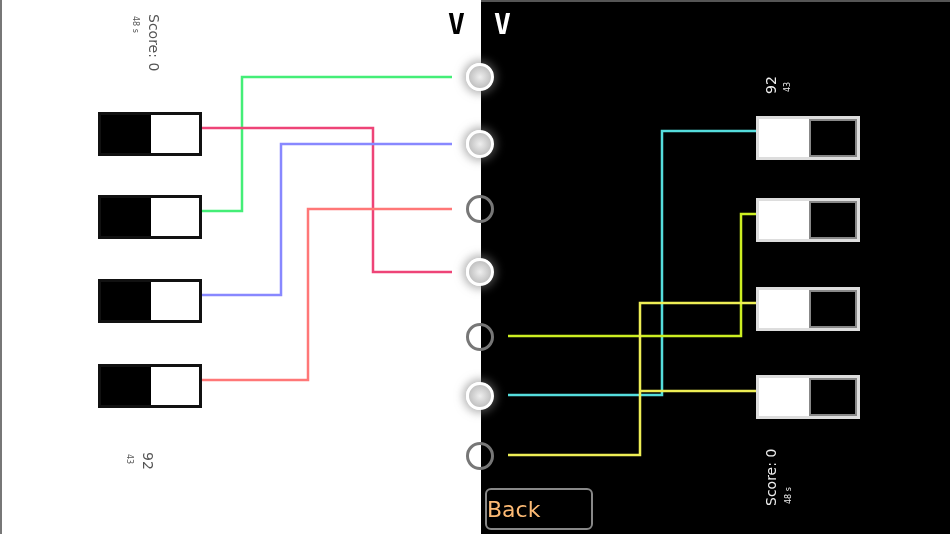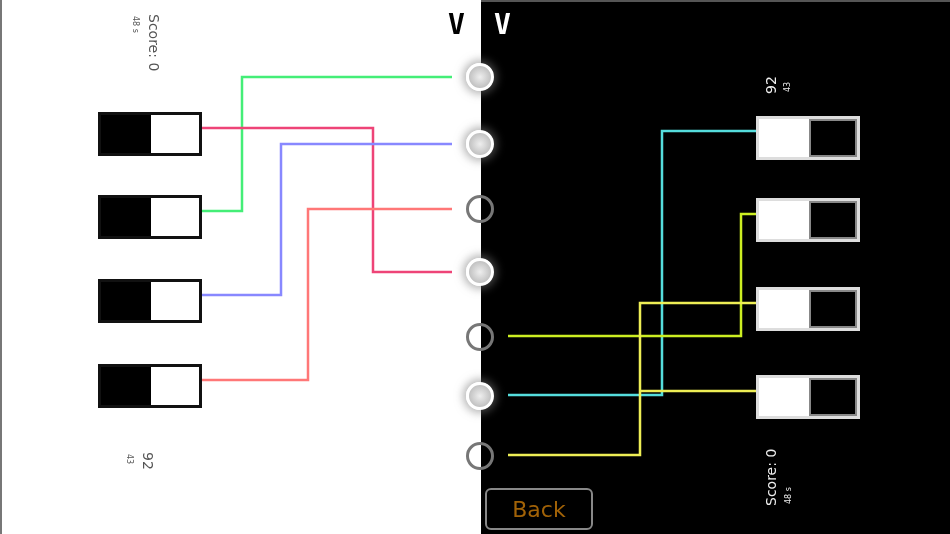--- a/index.html
+++ b/index.html
@@ -13,21 +13,21 @@
   .sw.r{border:3px solid #ddd;background:#fff;}
   .sw.r .knob{position:absolute;right:0;top:0;width:48px;height:100%;background:#000;border:2px solid #888;box-sizing:border-box;}
   .node{position:absolute;width:28px;height:28px;border-radius:50%;box-sizing:border-box;border:3px solid #777;}
   .node.lit{border:3px solid #fff;background:radial-gradient(circle,#eee 0%,#bbb 80%);box-shadow:0 0 8px 3px rgba(120,120,120,0.55);}
   .vtext{position:absolute;white-space:nowrap;transform-origin:0 0;}
   .rot-cw{transform:rotate(90deg);}
   .rot-ccw{transform:rotate(-90deg);}
   .big{font-size:14px;}
   .small{font-size:8px;}
   .glyph{position:absolute;font-family:"DejaVu Sans Mono",monospace;font-size:28px;font-weight:bold;}
-  .back{position:absolute;left:485px;top:488px;width:108px;height:42px;border:2px solid #888;border-radius:6px;color:#a16207;font-size:22px;text-align:center;line-height:40px;box-sizing:border-box;background:#000;cursor:pointer;}
+  .back{position:absolute;left:485px;top:488px;width:108px;height:42px;border:2px solid #888;border-radius:6px;color:#fdba74;font-size:22px;line-height:40px;box-sizing:border-box;background:#000;cursor:pointer;}
 </style>
 </head>
 <body>
 
 <div class="half-left"></div>
 <div class="half-right"></div>
 
 <svg class="wires" width="950" height="534">
   <g fill="none" stroke-width="2.5">
     <polyline points="202,211 242,211 242,77 452,77" stroke="#44ee77"></polyline>

